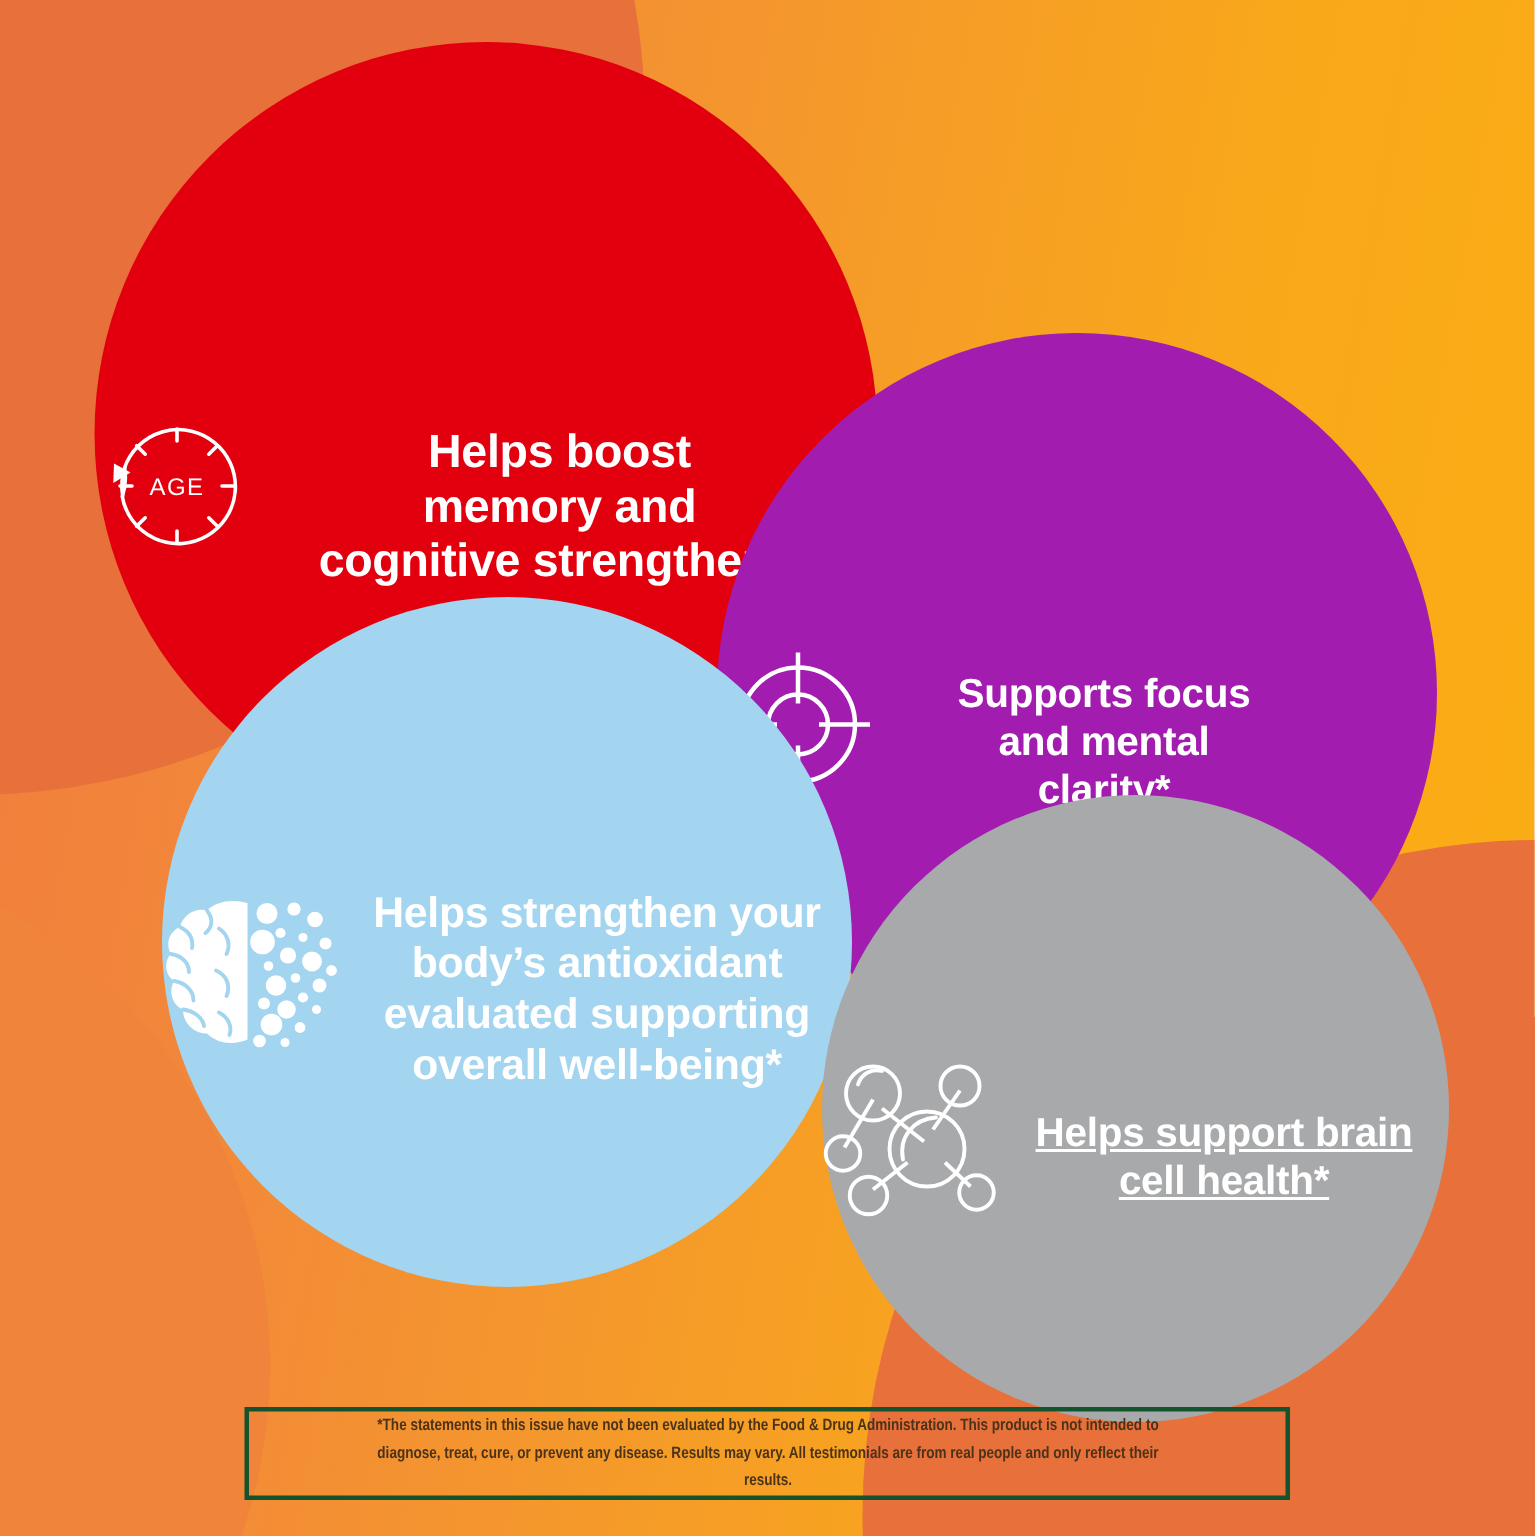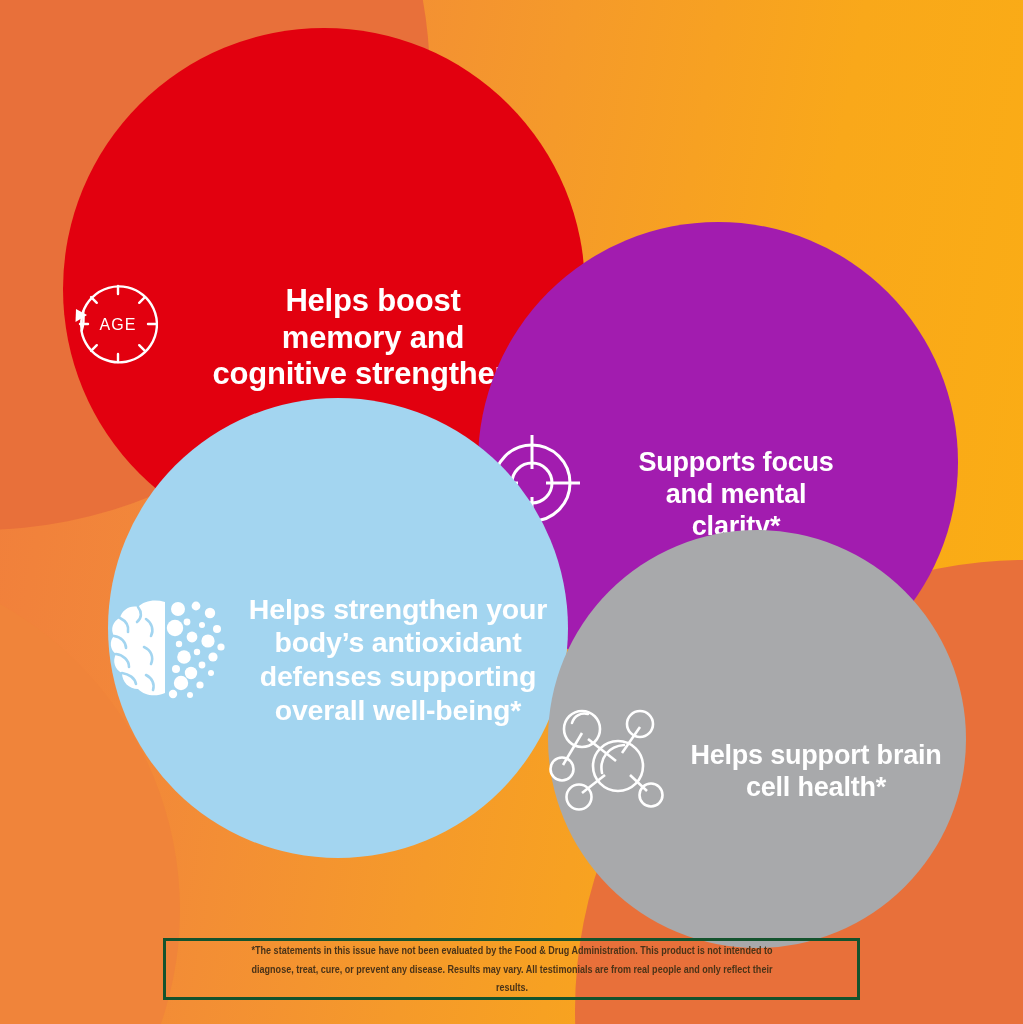--- a/index.html
+++ b/index.html
@@ -78,20 +78,21 @@
     background: #A3D5F0;
     padding-top: 42px;
     z-index: 4;
   }
   .bubble-gray {
     left: 548px; top: 530px;
     width: 418px; height: 418px;
     background: #A8A9AB;
     padding-top: 40px;
     z-index: 5;
+    text-decoration: underline;
   }
 
   .bubble-icon {
     display: block;
     line-height: 0;
   }
   .bubble-text {
     font-weight: bold;
     line-height: 1.18;
     letter-spacing: -0.2px;
@@ -234,21 +235,21 @@
           <circle cx="103" cy="76" r="3"></circle>
           <circle cx="73" cy="86" r="7.2"></circle>
           <circle cx="92" cy="88" r="3.6"></circle>
           <circle cx="65" cy="97" r="4.2"></circle>
           <circle cx="82" cy="98" r="3"></circle>
         </g>
       </svg>
     </span>
     <div class="bubble-text">Helps strengthen your
 body’s antioxidant
-defenses supporting
+evaluated supporting
 overall well-being*</div>
   </div>
 
   <div class="bubble bubble-gray">
     <span class="bubble-icon">
       <svg width="118" height="112" viewBox="0 0 118 112">
         <g fill="none" stroke="#ffffff" stroke-width="2.6">
           <line x1="34" y1="30" x2="15" y2="62"></line>
           <line x1="40" y1="36" x2="68" y2="58"></line>
           <line x1="92" y1="24" x2="74" y2="50"></line>

